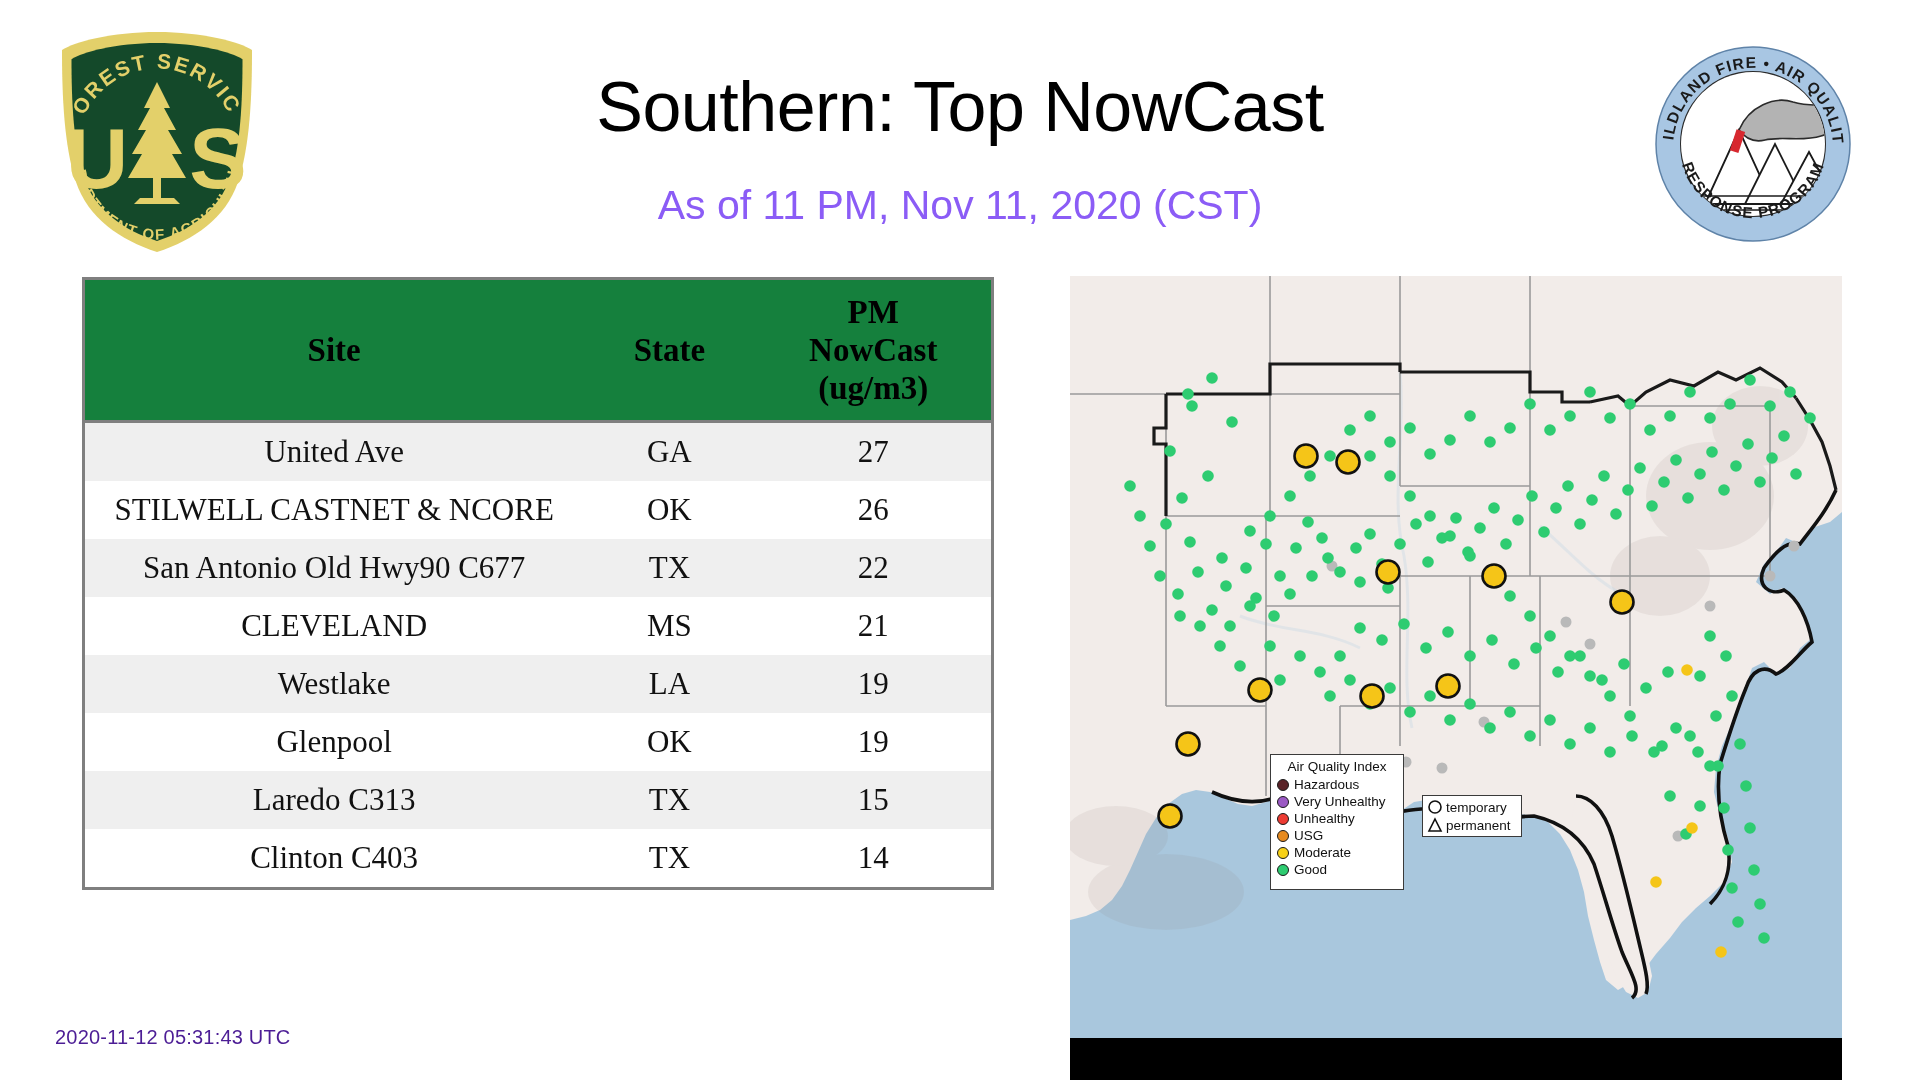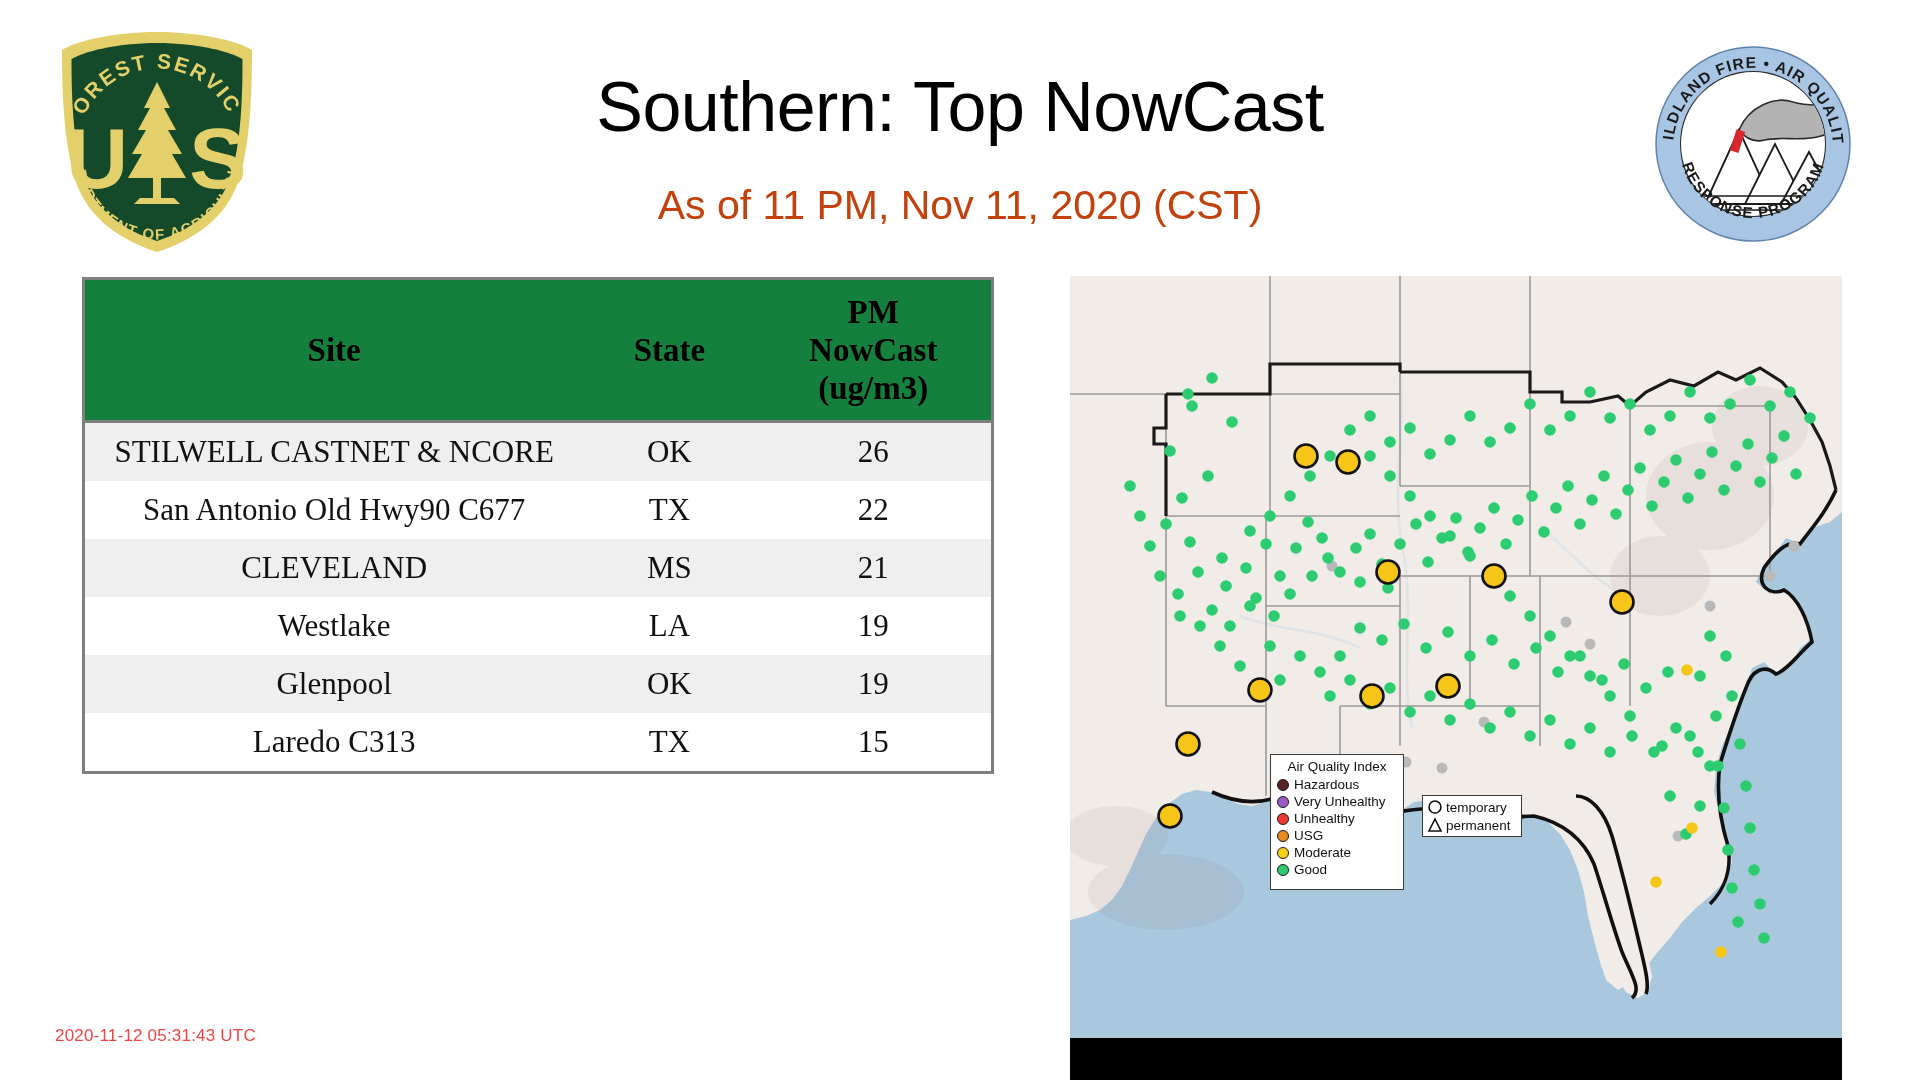--- a/index.html
+++ b/index.html
@@ -46,21 +46,21 @@
     letter-spacing: -0.5px;
   }
   #page-subtitle {
     position: absolute;
     left: 0;
     top: 180px;
     width: 1920px;
     text-align: center;
     font-size: 41px;
     line-height: 50px;
-    color: #c2410c;
+    color: #8b5cf6;
     font-family: "Liberation Sans", sans-serif;
   }
 
   
   #table-wrap {
     position: absolute;
     left: 82px;
     top: 277px;
     width: 912px;
     border: 3px solid #7f7f7f;
@@ -98,22 +98,22 @@
   .col-site  { width: 55%; }
   .col-state { width: 19%; }
   .col-val   { width: 26%; }
   .hdr-pm span { display:block; }
 
   
   #timestamp {
     position: absolute;
     left: 55px;
     top: 1026px;
-    font-size: 17px;
-    color: #ef4444;
+    font-size: 20px;
+    color: #4c1d95;
     font-family: "Liberation Sans", sans-serif;
     letter-spacing: 0.2px;
     text-align: center;
   }
 
   
   #map-panel {
     position: absolute;
     left: 1070px;
     top: 276px;
@@ -258,20 +258,25 @@
           <th class="col-state">State</th>
           <th class="col-val hdr-pm">
             <span>PM</span>
             <span>NowCast</span>
             <span>(ug/m3)</span>
           </th>
         </tr>
       </thead>
       <tbody id="table-body">
           <tr>
+            <td class="col-site">United Ave</td>
+            <td class="col-state">GA</td>
+            <td class="col-val">27</td>
+          </tr>
+          <tr>
             <td class="col-site">STILWELL CASTNET &amp; NCORE</td>
             <td class="col-state">OK</td>
             <td class="col-val">26</td>
           </tr>
           <tr>
             <td class="col-site">San Antonio Old Hwy90 C677</td>
             <td class="col-state">TX</td>
             <td class="col-val">22</td>
           </tr>
           <tr>
@@ -286,20 +291,25 @@
           </tr>
           <tr>
             <td class="col-site">Glenpool</td>
             <td class="col-state">OK</td>
             <td class="col-val">19</td>
           </tr>
           <tr>
             <td class="col-site">Laredo C313</td>
             <td class="col-state">TX</td>
             <td class="col-val">15</td>
+          </tr>
+          <tr>
+            <td class="col-site">Clinton C403</td>
+            <td class="col-state">TX</td>
+            <td class="col-val">14</td>
           </tr>
         </tbody>
     </table>
   </div>
 
   <div id="timestamp">2020-11-12 05:31:43 UTC</div>
 
   <div id="map-panel">
     <svg id="map-svg" width="772" height="762" viewBox="0 0 772 762" aria-hidden="true">
 

